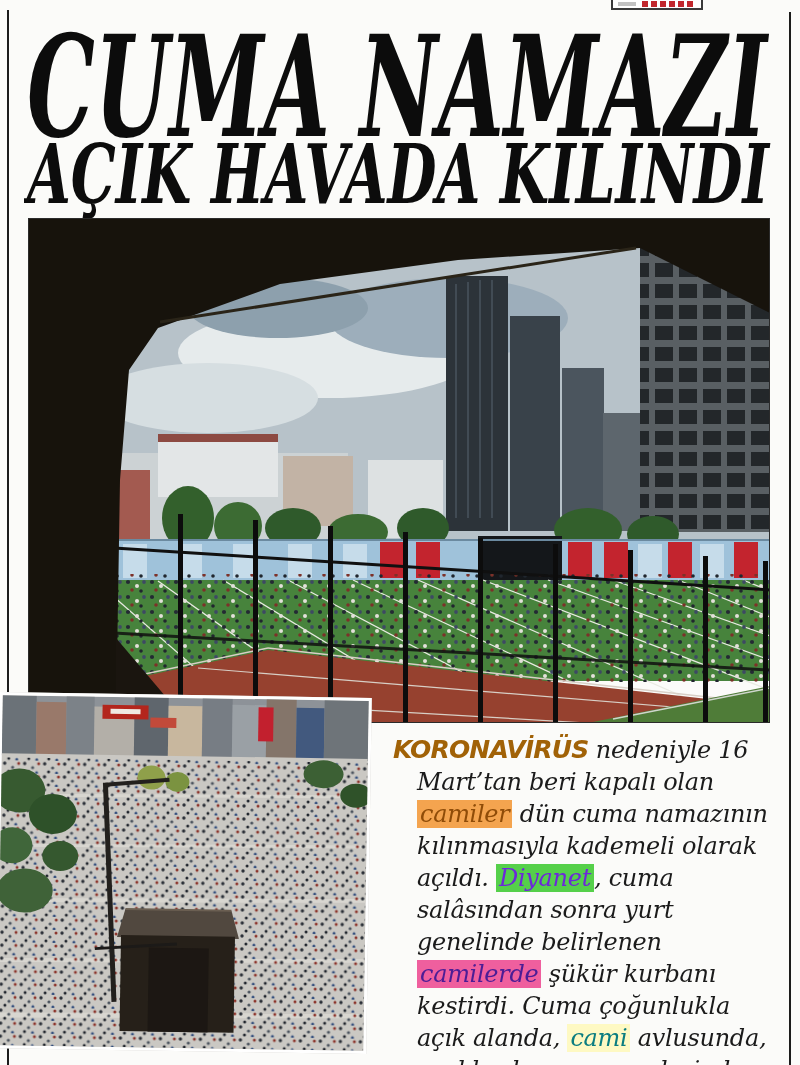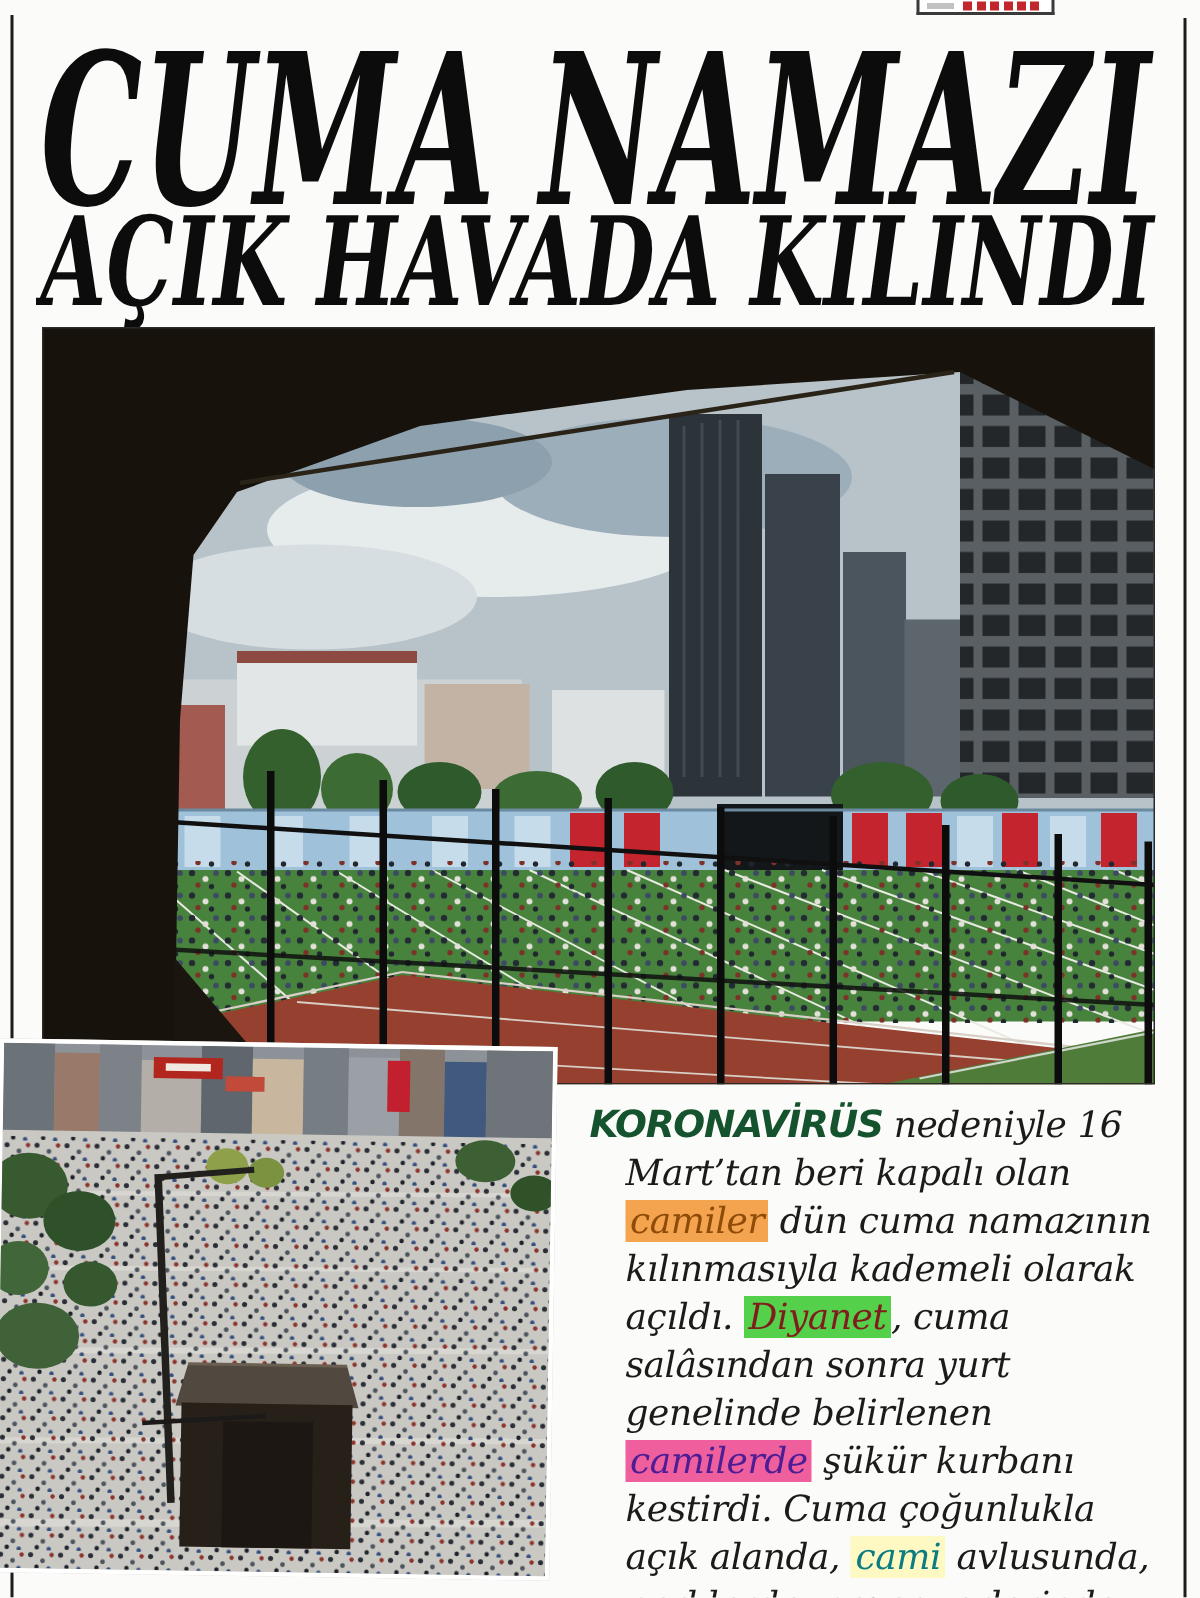--- a/index.html
+++ b/index.html
@@ -27,24 +27,24 @@
   .inset-photo{position:absolute;left:-3px;top:695px;width:372px;height:356px;
       background:#c9c7c2;border:3px solid #ffffff;box-sizing:border-box;
       transform:rotate(0.9deg);transform-origin:50% 50%;}
   .main-photo svg,.inset-photo svg{display:block;}
 
   
   .article{position:absolute;left:393px;top:734px;width:392px;}
   .article p{margin:0;font-size:24px;line-height:32px;color:#1b1b1b;
       letter-spacing:-0.3px;padding-left:24px;text-indent:-24px;}
   .lead{font-family:"DejaVu Sans",sans-serif;font-weight:bold;font-size:25px;
-      color:#14532d;letter-spacing:-0.8px;}
+      color:#a16207;letter-spacing:-0.8px;}
   .hl{padding:0 3px;}
   .hl-orange{background:#f4a44f;color:#8f4c08;}
-  .hl-green{background:#55d04a;color:#7f1d1d;}
+  .hl-green{background:#55d04a;color:#6d28d9;}
   .hl-pink{background:#ef5f9e;color:#4c1d95;}
   .hl-cyan{background:#fef9c3;color:#0b7d80;}
 </style>
 </head>
 <body>
 
 <div class="page">
 
   <div class="rule-left"></div>
   <div class="rule-right"></div>

